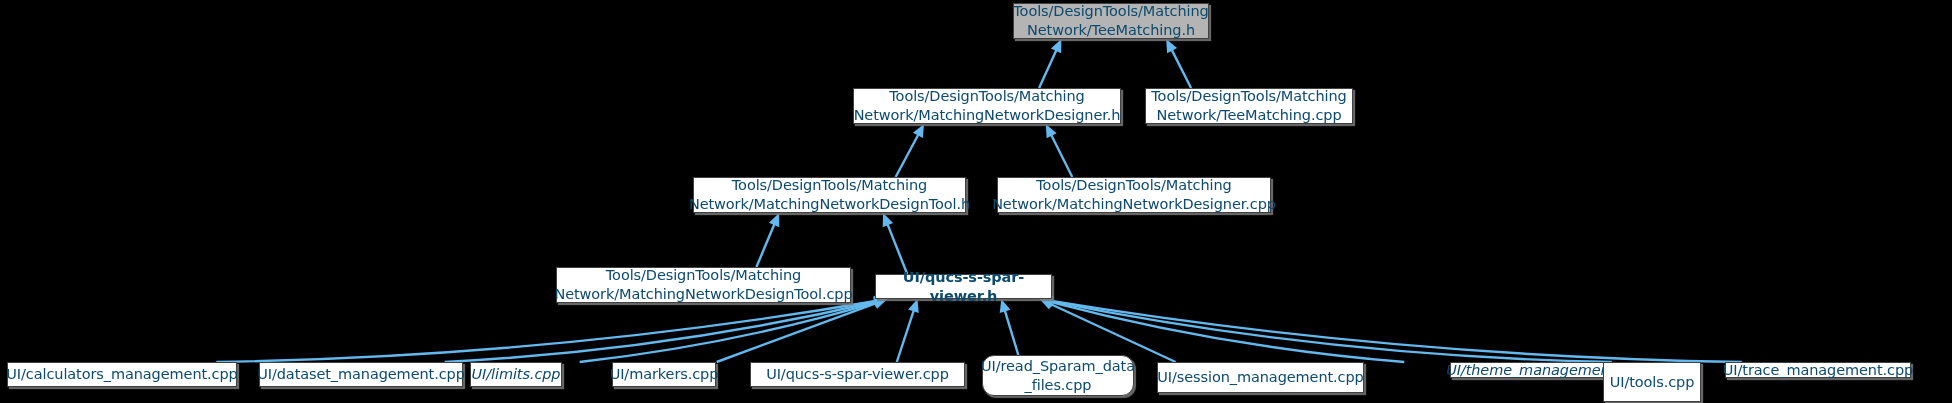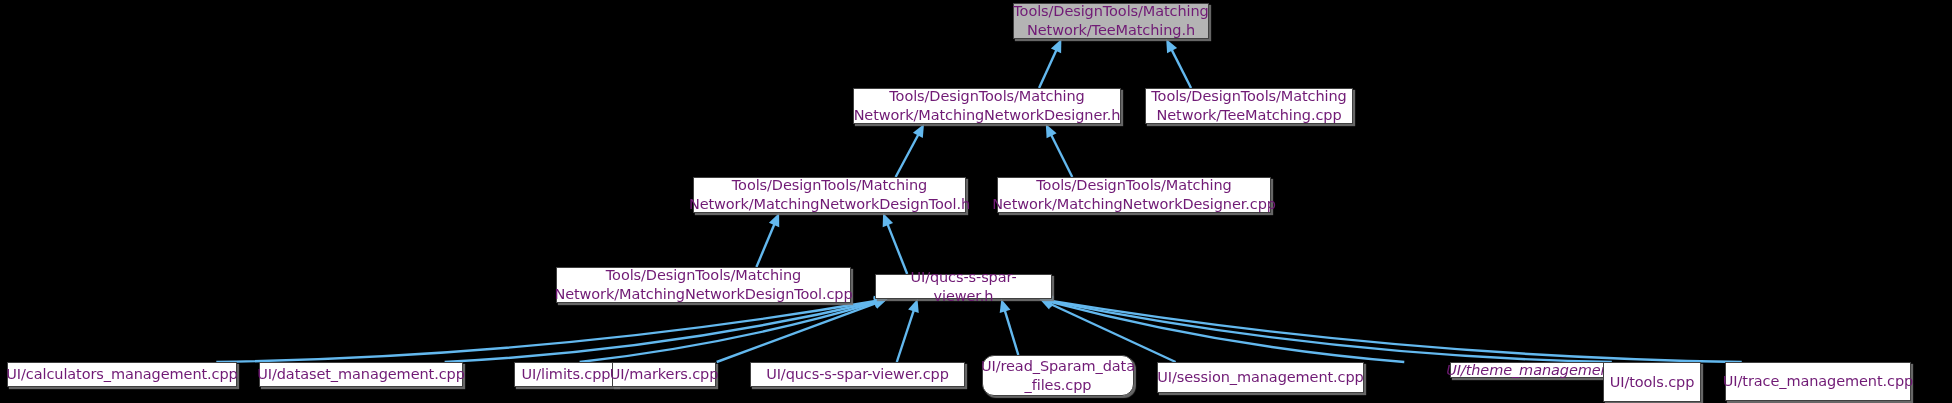--- a/index.html
+++ b/index.html
@@ -15,21 +15,21 @@
   .node{
     position:absolute;
     box-sizing:border-box;
     background:#ffffff;
     border:1px solid #404040;
     box-shadow:2px 2px 1px rgba(120,120,120,0.85);
     display:flex;
     align-items:center;
     justify-content:center;
     text-align:center;
-    color:#701a75;
+    color:#0c4a6e;
     font-size:14.5px;
     line-height:1.28;
     letter-spacing:-0.1px;
     white-space:pre-line;
     padding:0 5px;
     z-index:3;
   }
   .node.root{background:#b4b4b4;}
 </style>
 </head>
@@ -107,25 +107,25 @@
     <div class="node" style="left: 853px; top: 88px; width: 268px; height: 36px;">Tools/DesignTools/Matching
 Network/MatchingNetworkDesigner.h</div>
     <div class="node" style="left: 1145px; top: 88px; width: 208px; height: 36px;">Tools/DesignTools/Matching
 Network/TeeMatching.cpp</div>
     <div class="node" style="left: 693px; top: 177px; width: 273px; height: 36px;">Tools/DesignTools/Matching
 Network/MatchingNetworkDesignTool.h</div>
     <div class="node" style="left: 997px; top: 177px; width: 274px; height: 36px;">Tools/DesignTools/Matching
 Network/MatchingNetworkDesigner.cpp</div>
     <div class="node" style="left: 556px; top: 267px; width: 295px; height: 36px;">Tools/DesignTools/Matching
 Network/MatchingNetworkDesignTool.cpp</div>
-    <div class="node" style="left: 875px; top: 274px; width: 177px; height: 25px;">UI/qucs-s-spar-viewer.h</div>
+    <div class="node" style="left: 875px; top: 274px; width: 177px; height: 25px; font-weight: bold;">UI/qucs-s-spar-viewer.h</div>
     <div class="node" style="left: 259px; top: 362px; width: 204px; height: 25px;">UI/dataset_management.cpp</div>
     <div class="node" style="left: 7px; top: 362px; width: 230px; height: 25px;">UI/calculators_management.cpp</div>
-    <div class="node" style="left: 514px; top: 362px; width: 104px; height: 25px;">UI/limits.cpp</div>
+    <div class="node" style="left: 470px; top: 362px; width: 92px; height: 25px; font-style: italic;">UI/limits.cpp</div>
     <div class="node" style="left: 612px; top: 362px; width: 104px; height: 25px;">UI/markers.cpp</div>
     <div class="node" style="left: 750px; top: 362px; width: 215px; height: 25px;">UI/qucs-s-spar-viewer.cpp</div>
     <div class="node" style="left: 982px; top: 355px; width: 152px; height: 41px; border-radius: 12px;">UI/read_Sparam_data
 _files.cpp</div>
     <div class="node" style="left: 1157px; top: 362px; width: 207px; height: 31px;">UI/session_management.cpp</div>
     <div class="node" style="left: 1450px; top: 362px; width: 192px; height: 16px; font-style: italic;">UI/theme_management.cpp</div>
     <div class="node" style="left: 1603px; top: 362px; width: 98px; height: 40px;">UI/tools.cpp</div>
-    <div class="node" style="left: 1725px; top: 362px; width: 186px; height: 39px;">UI/trace_management.cpp</div>
+    <div class="node" style="left: 1725px; top: 362px; width: 186px; height: 16px;">UI/trace_management.cpp</div>
   </div>
 
 </body></html>

